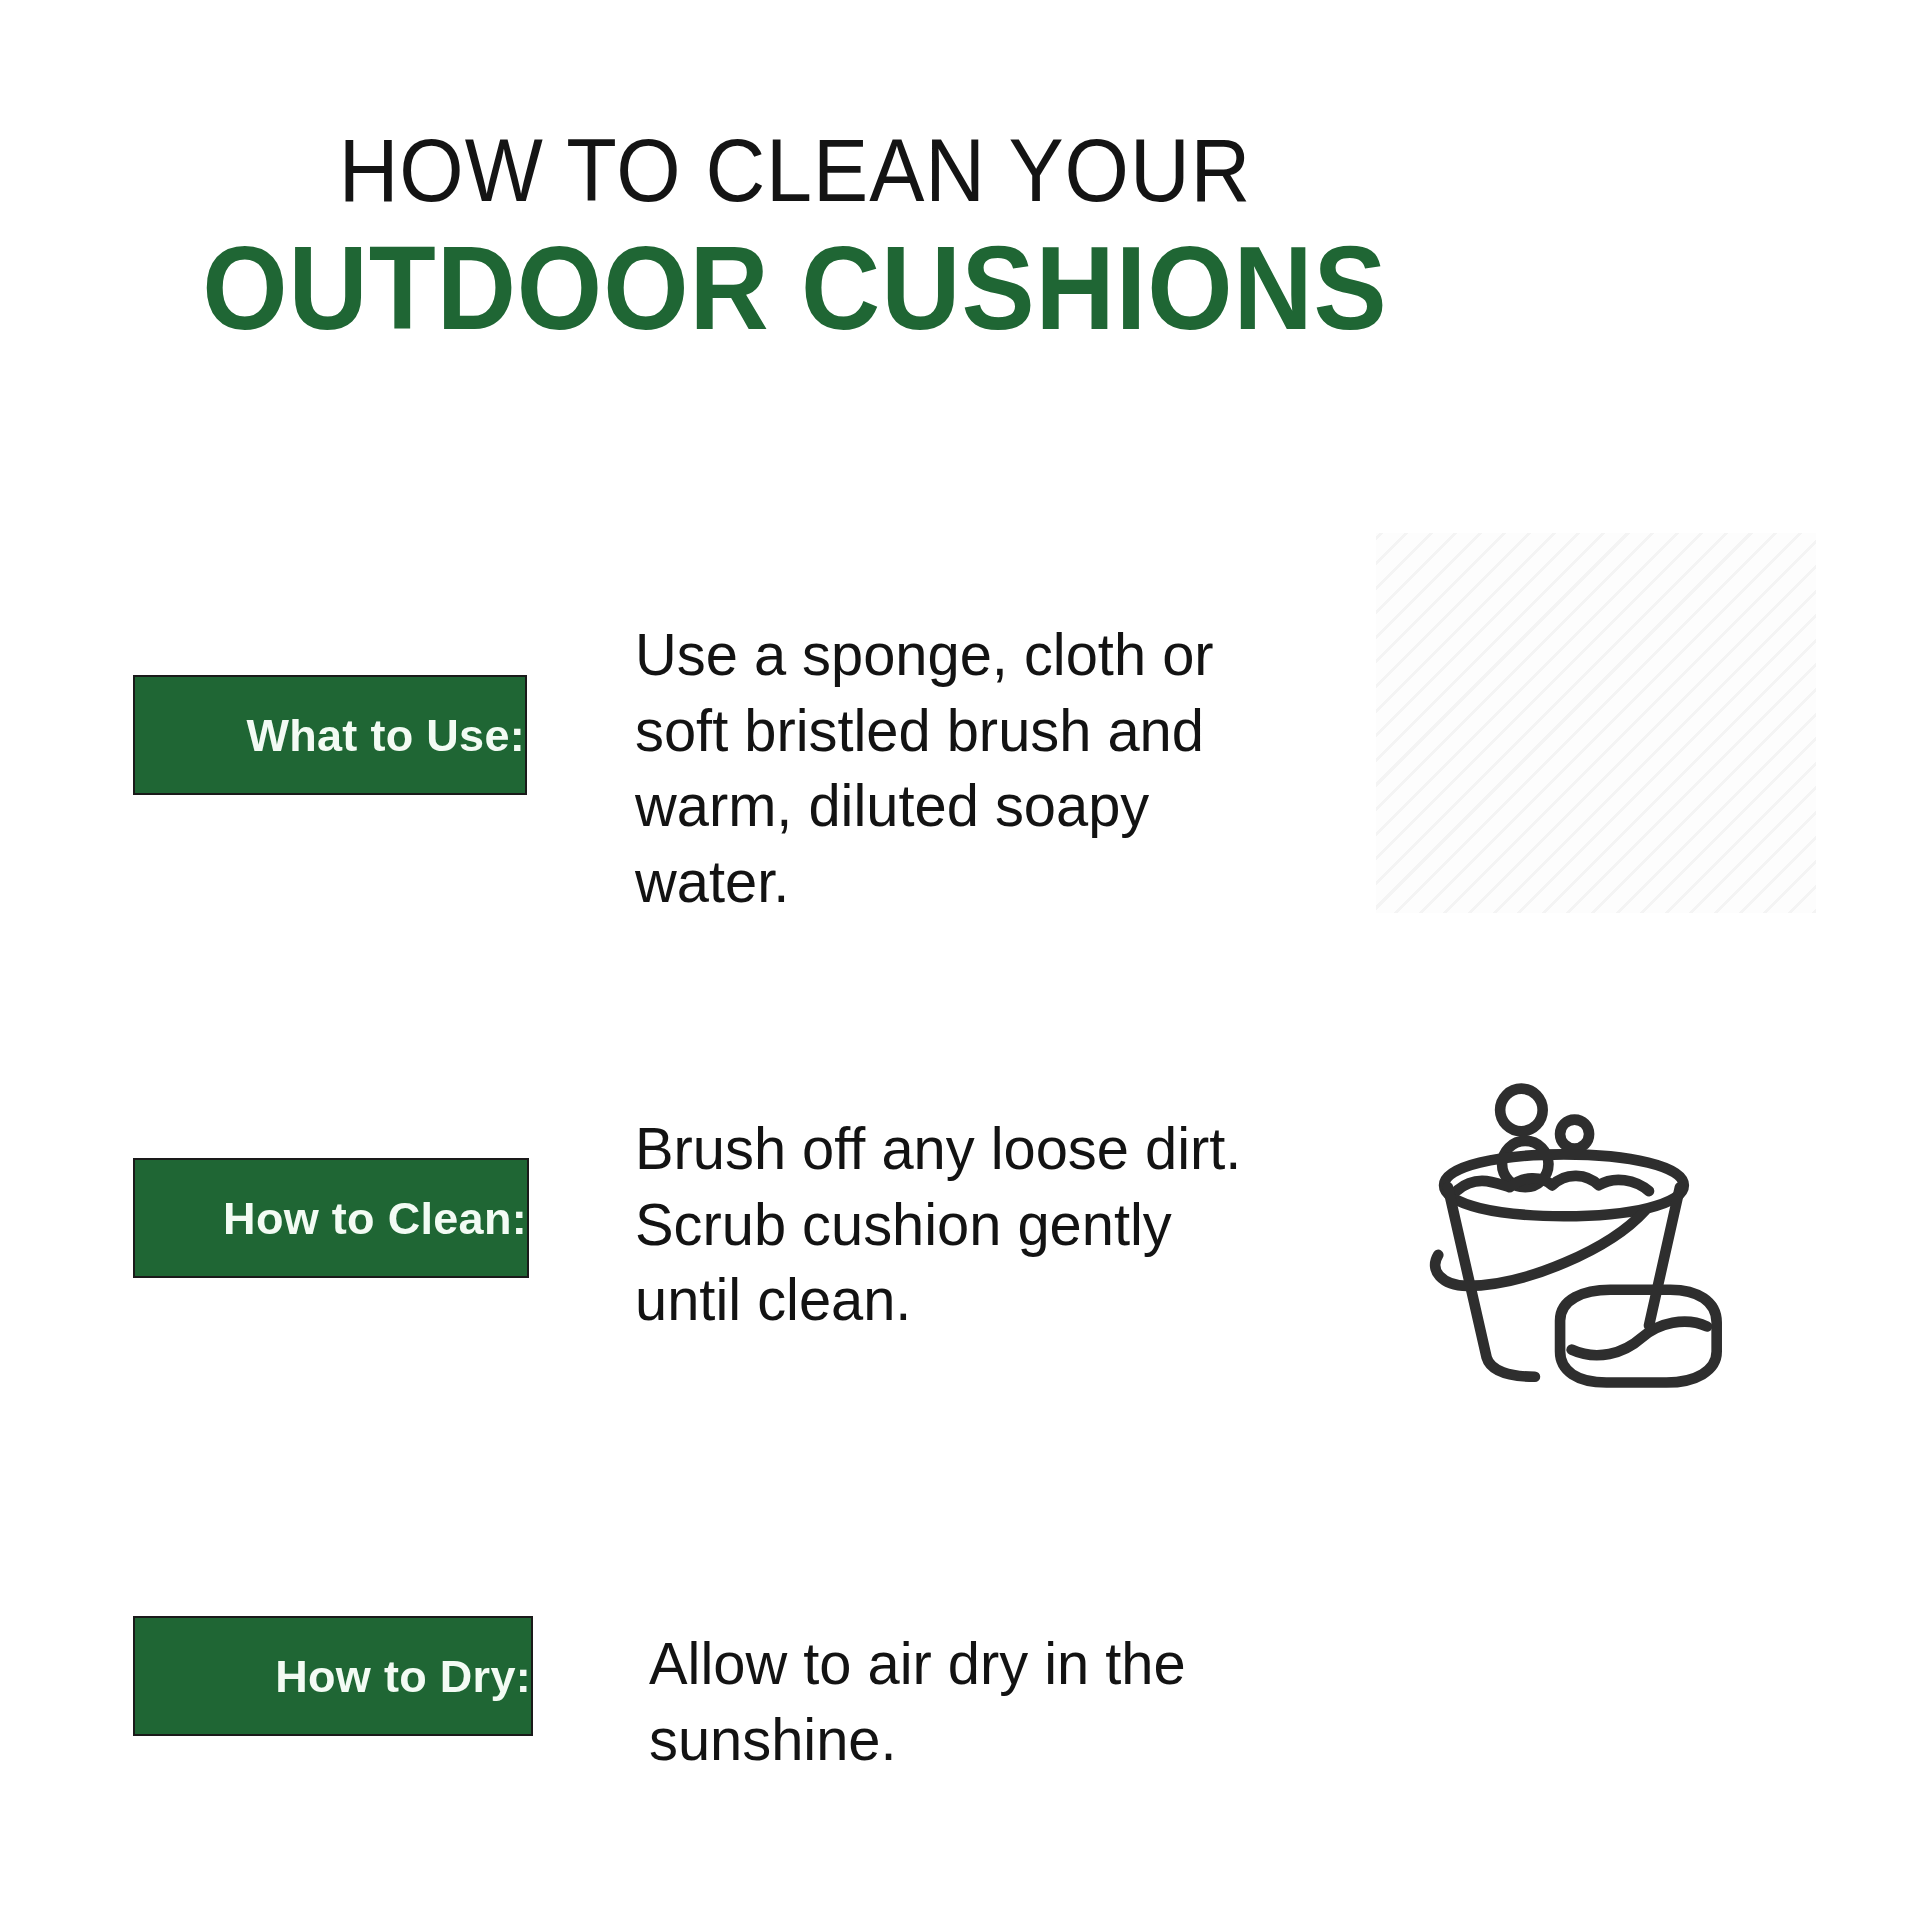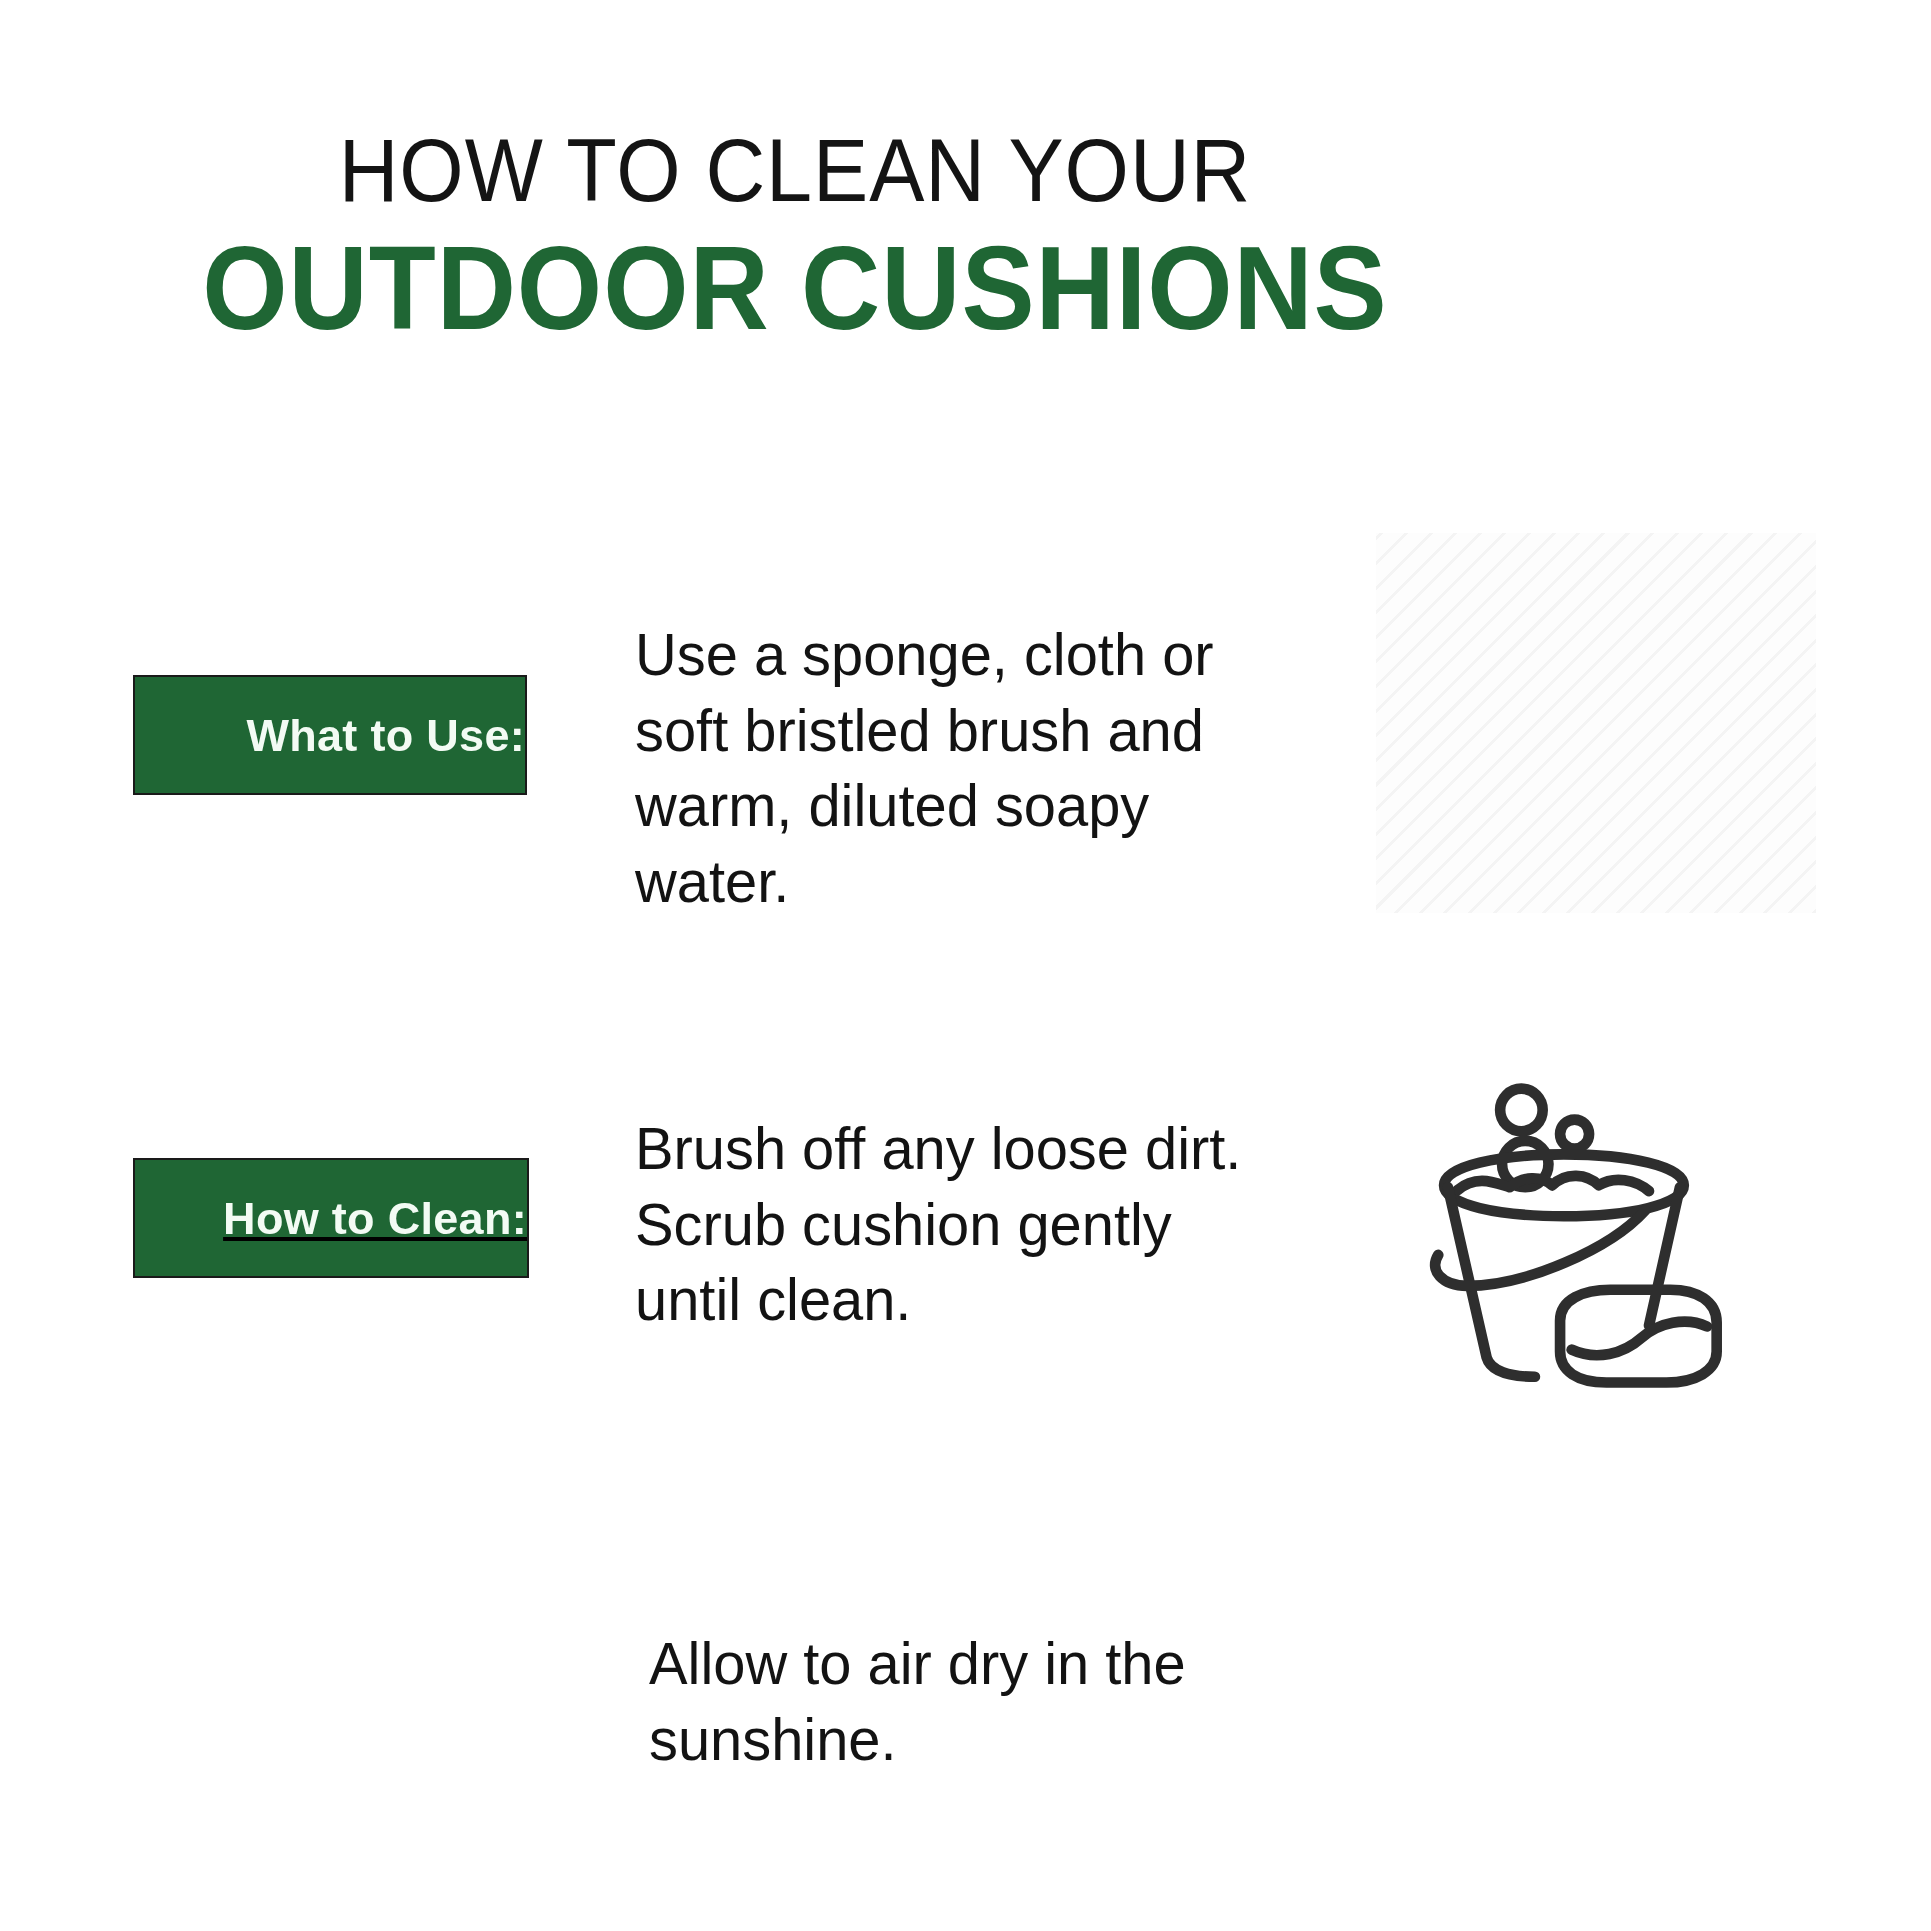--- a/index.html
+++ b/index.html
@@ -73,21 +73,21 @@
     left: 133px;
     box-sizing: border-box;
     background: #1f6634;
     border: 2.9px solid #1a1a1a;
     display: flex;
     align-items: center;
     justify-content: flex-end;
     height: 120px;
   }
   .row-1 .badge { top: 154px; width: 394px; }
-  .row-2 .badge { top: 154px; width: 396px; text-decoration: underline; }
+  .row-2 .badge { top: 154px; width: 396px; }
   .row-3 .badge { top: 124px; width: 400px; }
 
   .badge-label {
     color: #f3fbf4;
     font-family: "Liberation Sans", sans-serif;
     font-size: 45px;
     font-weight: 700;
     letter-spacing: 0.3px;
     white-space: nowrap;
     line-height: 1;
@@ -192,20 +192,23 @@
     <div class="body-text">
       <span>Brush off any loose dirt.</span>
       <span>Scrub cushion gently</span>
       <span>until clean.</span>
     </div>
 
   </div>
 
   <div class="row row-3">
 
+    <div class="badge">
+      <span class="badge-label">How to Dry:</span>
+    </div>
 
     <div class="body-text">
       <span>Allow to air dry in the</span>
       <span>sunshine.</span>
     </div>
 
   </div>
 
 </div>
 

